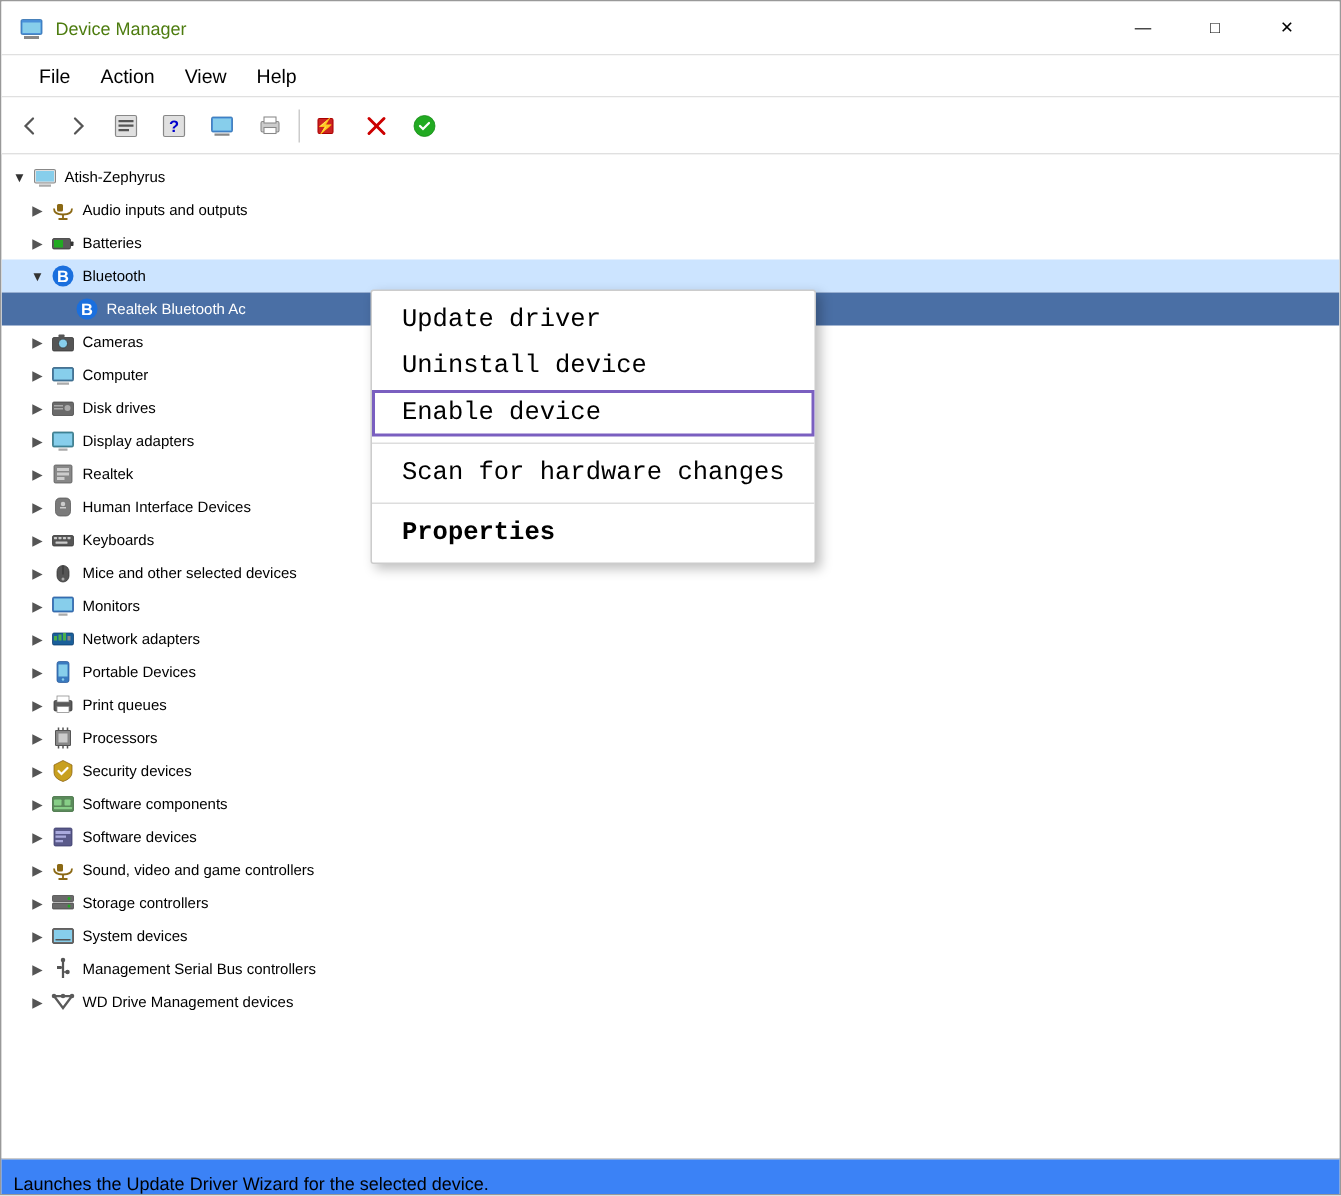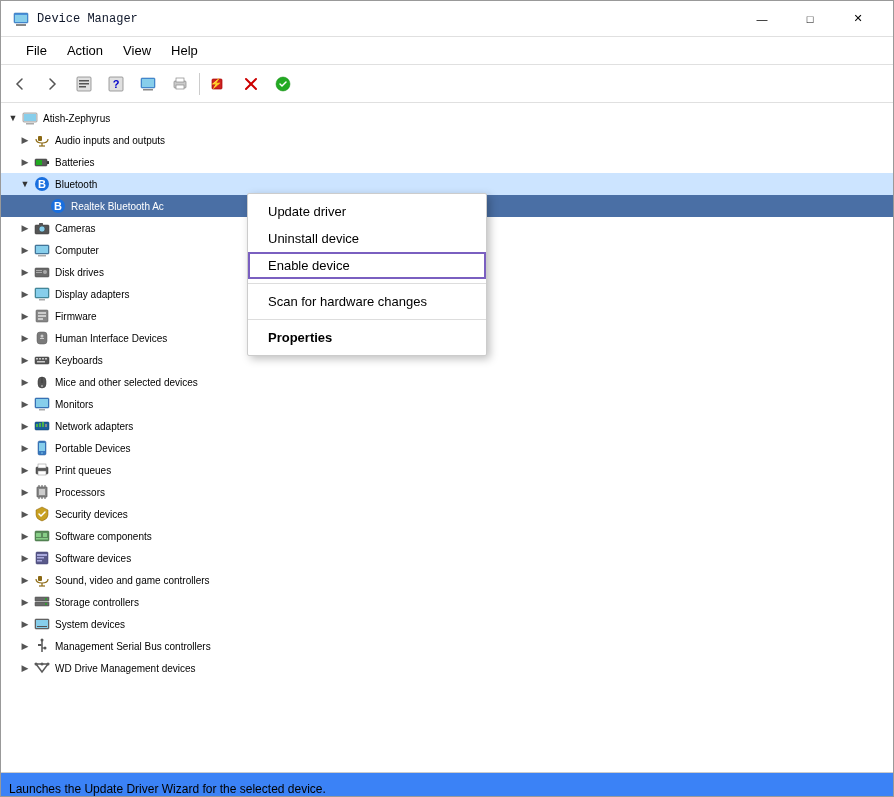--- a/index.html
+++ b/index.html
@@ -32,22 +32,21 @@
       width: 16px;
       height: 16px;
       margin-right: 8px;
       display: flex;
       align-items: center;
       justify-content: center;
     }
     .title-bar-text {
       flex: 1;
       font-size: 12px;
-      color: #0f172a;
-      font-family: Liberation Mono, monospace;
+      color: #4d7c0f;
     }
     .title-bar-controls {
       display: flex;
       gap: 2px;
     }
     .title-btn {
       width: 46px;
       height: 30px;
       border: none;
       background: transparent;
@@ -167,22 +166,23 @@
       border: 1px solid #ccc;
       box-shadow: 3px 3px 8px rgba(0,0,0,0.25);
       z-index: 100;
       min-width: 240px;
       padding: 4px 0;
       border-radius: 2px;
     }
     .context-menu-item {
       padding: 6px 20px;
       cursor: pointer;
-      font-size: 13px;
+      font-size: 17px;
       white-space: nowrap;
+      font-family: Liberation Mono, monospace;
     }
     .context-menu-item.highlighted {
       background: #ffffff;
       outline: 2px solid #7a5fc0;
       outline-offset: -2px;
     }
     .context-menu-item.bold { font-weight: bold; }
     .context-menu-sep {
       height: 1px;
       background: #ddd;
@@ -392,21 +392,21 @@
       <div class="tree-item indent-1">
         <div class="tree-arrow">▶</div>
         <div class="tree-icon">
           <svg width="16" height="16" viewBox="0 0 16 16">
             <rect x="2" y="2" width="12" height="12" rx="1" fill="#888" stroke="#555" stroke-width="0.5"></rect>
             <rect x="4" y="4" width="8" height="2" fill="#ccc"></rect>
             <rect x="4" y="7" width="8" height="2" fill="#ccc"></rect>
             <rect x="4" y="10" width="5" height="2" fill="#ccc"></rect>
           </svg>
         </div>
-        <span class="tree-label">Firmware</span>
+        <span class="tree-label">Realtek</span>
       </div>
 
       <div class="tree-item indent-1">
         <div class="tree-arrow">▶</div>
         <div class="tree-icon">
           <svg width="16" height="16" viewBox="0 0 16 16">
             <rect x="3" y="2" width="10" height="12" rx="3" fill="#7a7a7a" stroke="#555" stroke-width="0.5"></rect>
             <circle cx="8" cy="6" r="1.5" fill="#ccc"></circle>
             <rect x="6" y="8" width="4" height="1" fill="#ccc"></rect>
           </svg>

